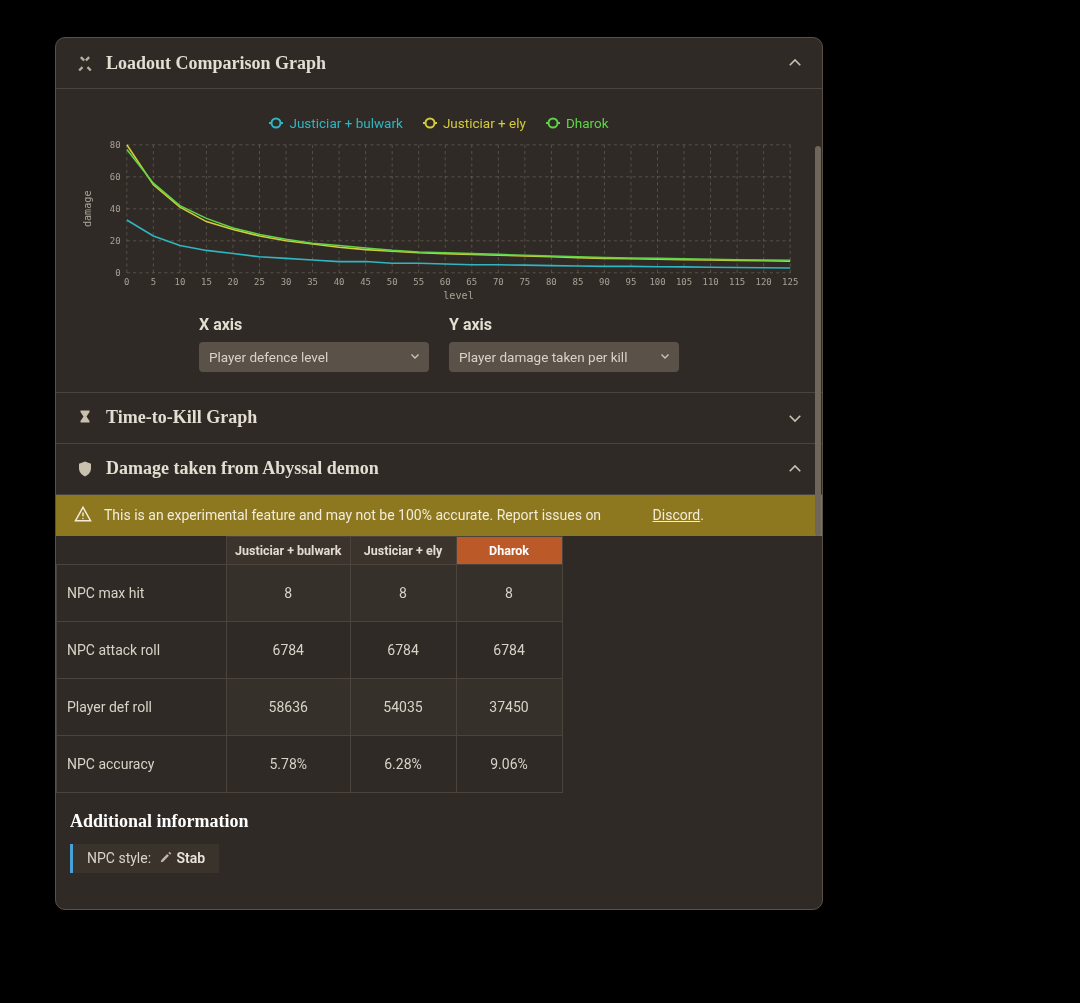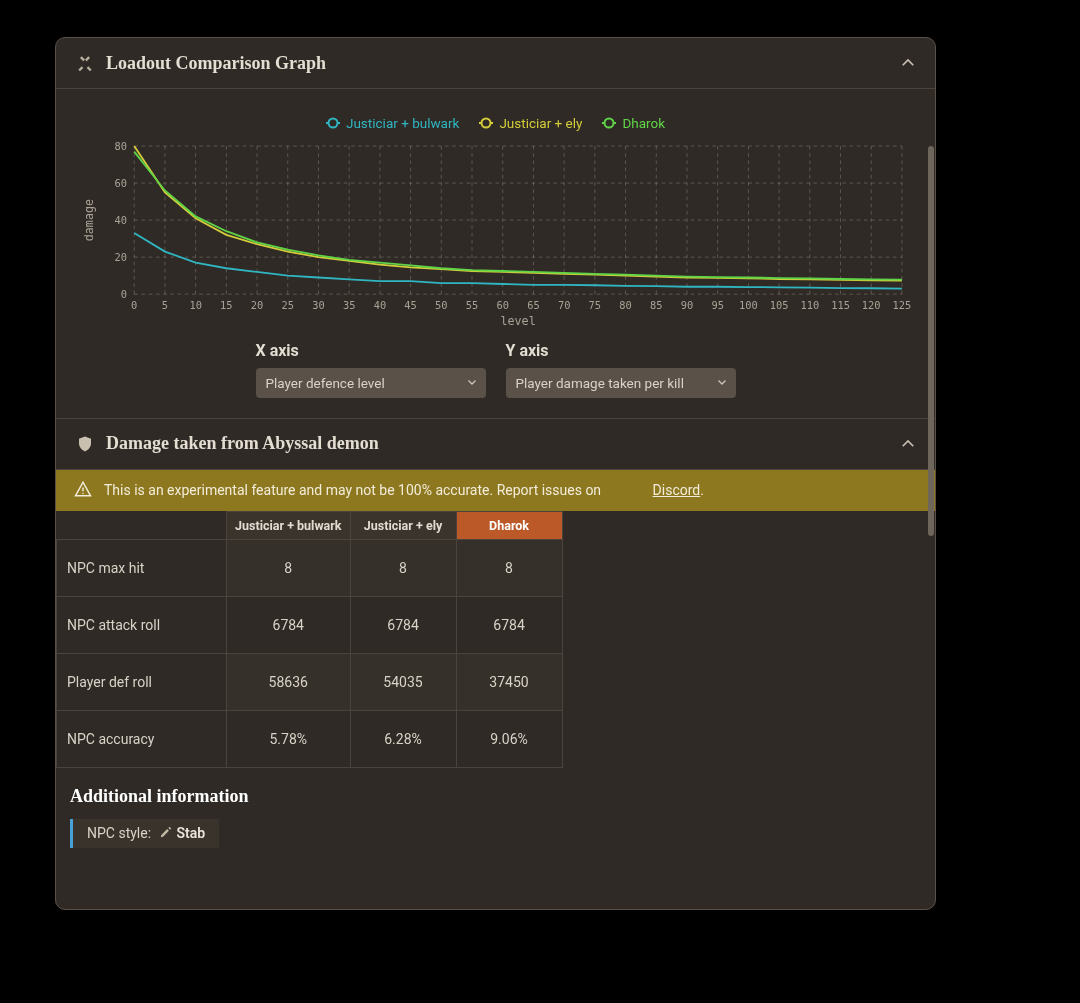--- a/index.html
+++ b/index.html
@@ -1,20 +1,20 @@
 <!DOCTYPE html>
 <html><head>
 <meta charset="utf-8">
 <style>
   * { box-sizing: border-box; margin: 0; padding: 0; }
   html, body { background: #000; width: 1080px; height: 1003px; font-family: -apple-system, BlinkMacSystemFont, "Segoe UI", Roboto, sans-serif; overflow: hidden; }
   .app-window {
     position: absolute;
     left: 55px; top: 37px;
-    width: 881px; height: 873px;
+    width: 768px; height: 873px;
     background: #2f2a26;
     border: 1px solid #5a5047;
     border-radius: 10px;
     overflow: hidden;
     box-shadow: 0 20px 60px rgba(0,0,0,.7);
   }
   .panel { border-bottom: 1px solid #4c443c; }
   .panel-header {
     display: flex; align-items: center;
     padding: 14px 18px;
@@ -230,20 +230,35 @@
                   <polyline points="5 9 12 16 19 9" fill="none" stroke="#cfc7ba" stroke-width="2.5"></polyline>
                 </svg>
             </span>
           </div>
         </div>
       </div>
 
     </div>
   </div>
 
+  <div class="panel">
+    <div class="panel-header no-border">
+      <span class="icon-slot">
+        <svg viewBox="0 0 24 24" width="18" height="18">
+            <path fill="#c9c0af" d="M6 2h12v2l-4 6 4 6v2H6v-2l4-6-4-6V2z"></path>
+          </svg>
+      </span>
+      <h2>Time-to-Kill Graph</h2>
+      <span class="chev">
+        <svg viewBox="0 0 24 24">
+            <polyline points="5 9 12 16 19 9"></polyline>
+          </svg>
+      </span>
+    </div>
+  </div>
 
   <div class="panel" style="border-bottom:none;">
     <div class="panel-header">
       <span class="icon-slot">
         <svg viewBox="0 0 24 24" width="18" height="18">
             <path fill="#c9c0af" d="M12 2l8 3v6c0 5-3.5 9-8 11-4.5-2-8-6-8-11V5l8-3z"></path>
             <path fill="#2f2a26" d="M12 4v15"></path>
           </svg>
       </span>
       <h2>Damage taken from Abyssal demon</h2>

